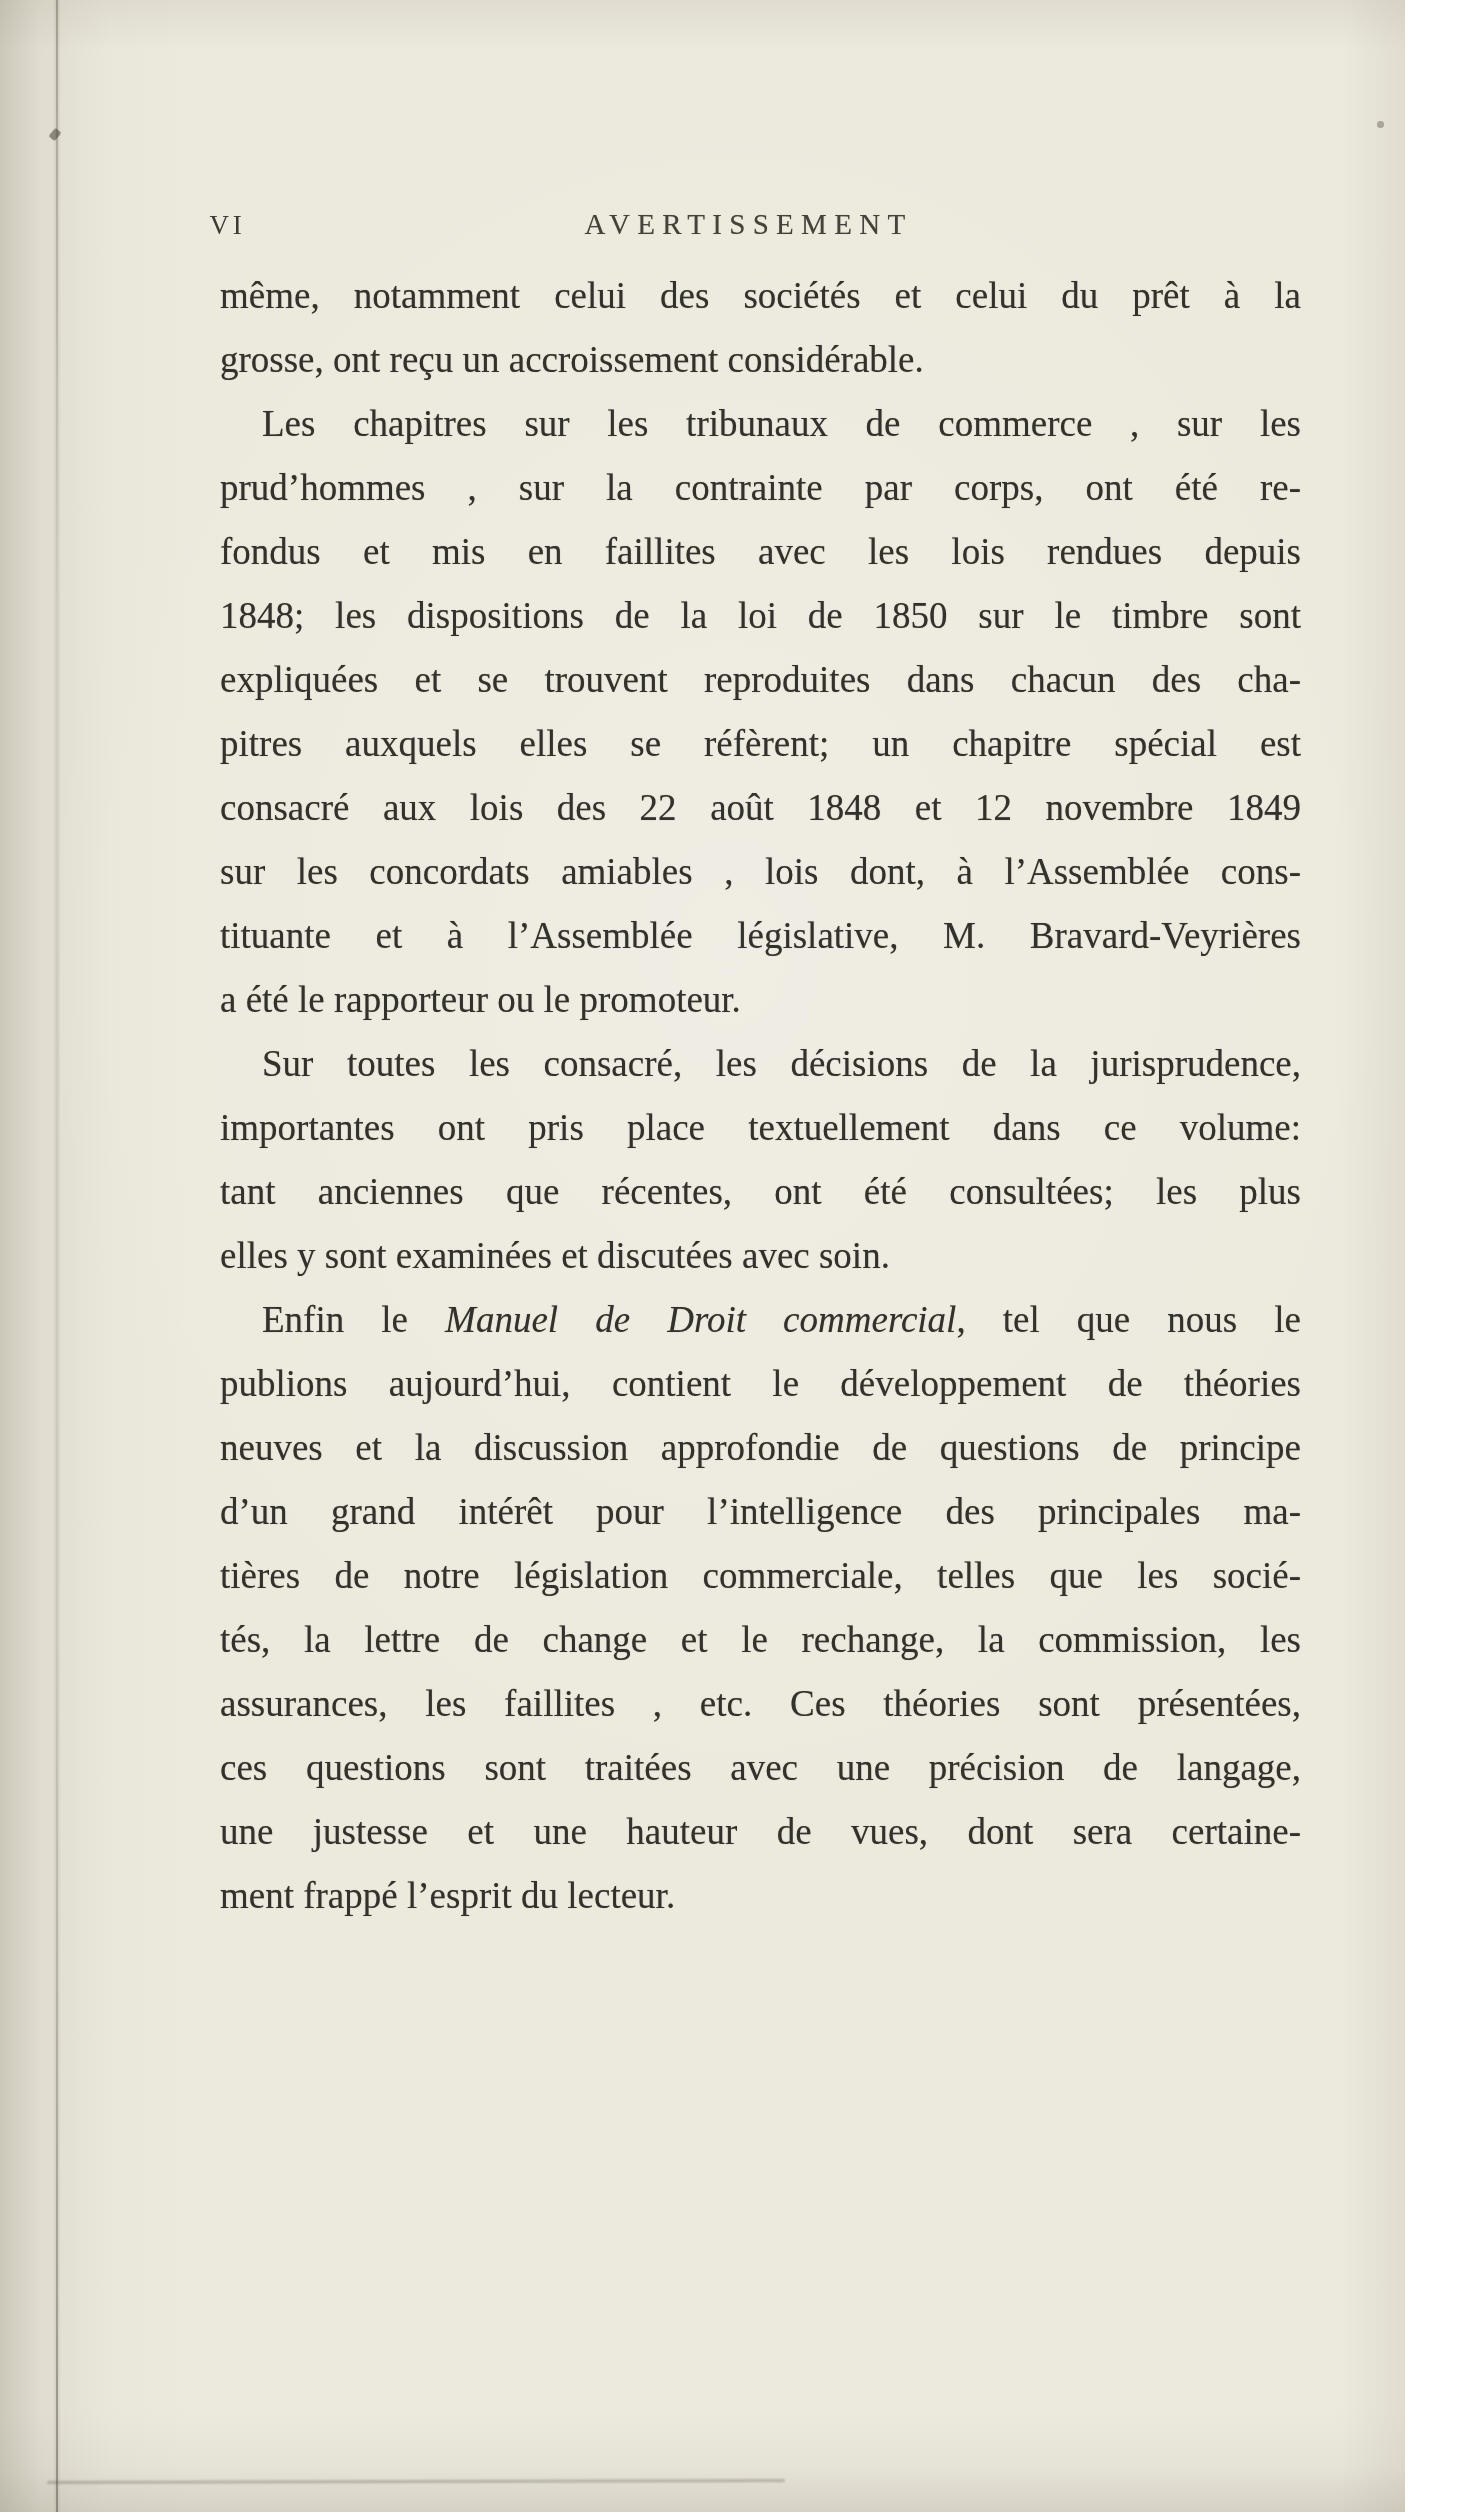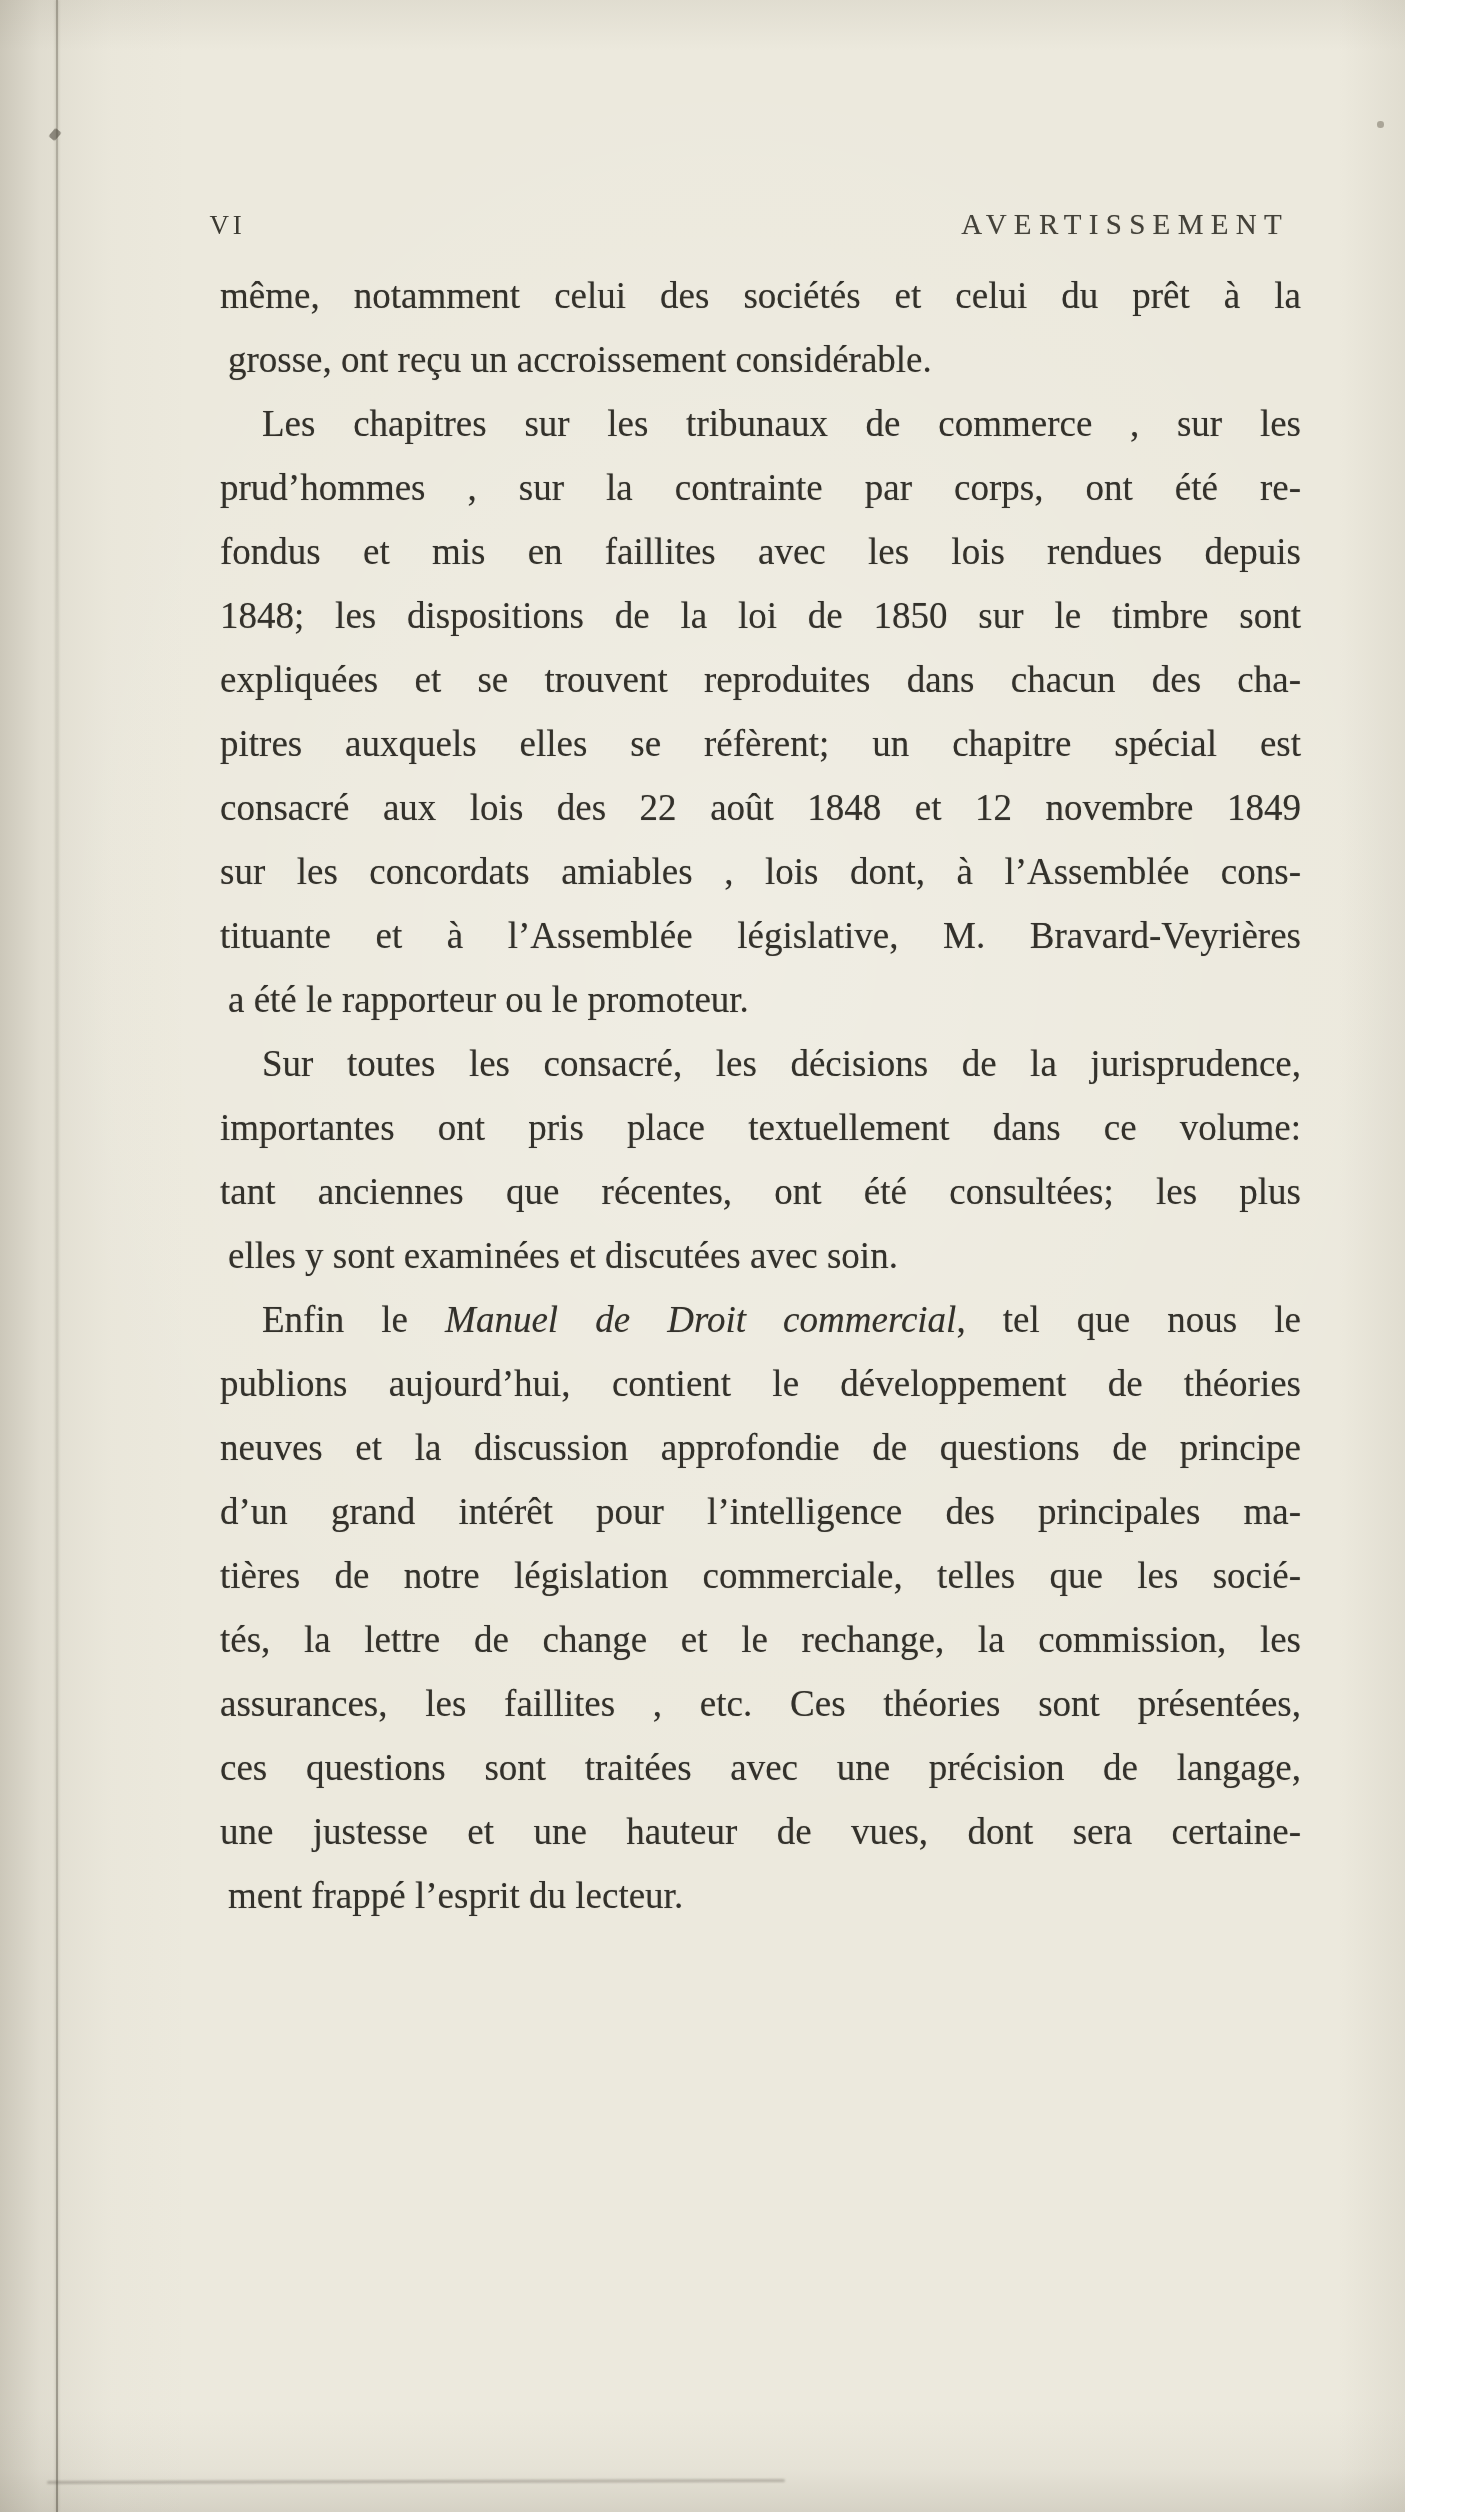--- a/index.html
+++ b/index.html
@@ -72,21 +72,21 @@
     width: 1081px; height: 47px;
     color: #3c3a32;
   }
   .folio {
     position: absolute; left: 1.5px; top: 4.4px;
     font-size: 27px;
     letter-spacing: 3.7px;
   }
   .head-title {
     position: absolute; left: 0; right: 0; top: 1.5px;
-    text-align: right;
+    text-align: center;
     font-size: 29px;
     letter-spacing: 7.3px;
     color: #44423a;
     text-shadow: 0 0 0.7px rgba(68,66,58,0.45);
   }
 
   
   .text-block {
     position: absolute;
     left: 220px; top: 264px;
@@ -99,21 +99,20 @@
   .paragraph { margin: 0; }
   .line {
     text-align: justify;
     -moz-text-align-last: justify;
     text-align-last: justify;
   }
   .line.last {
     text-align: left;
     -moz-text-align-last: left;
     text-align-last: left;
-    margin-left: 8px;
   }
   .line.first-indent { padding-left: 42px; }
   .italic { font-style: italic; }
 </style>
 </head>
 <body>
 
 <div class="page">
 
   <div class="gutter-line"></div>

